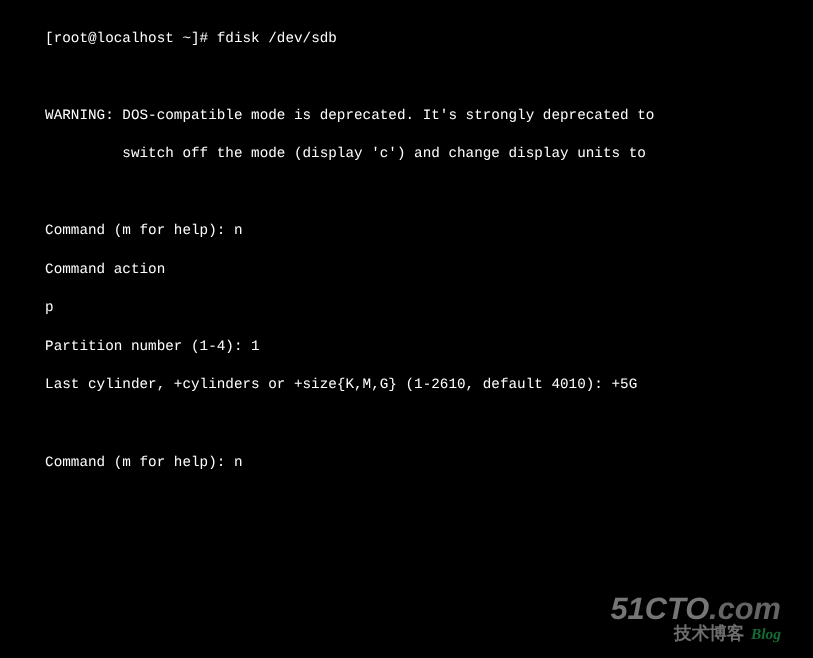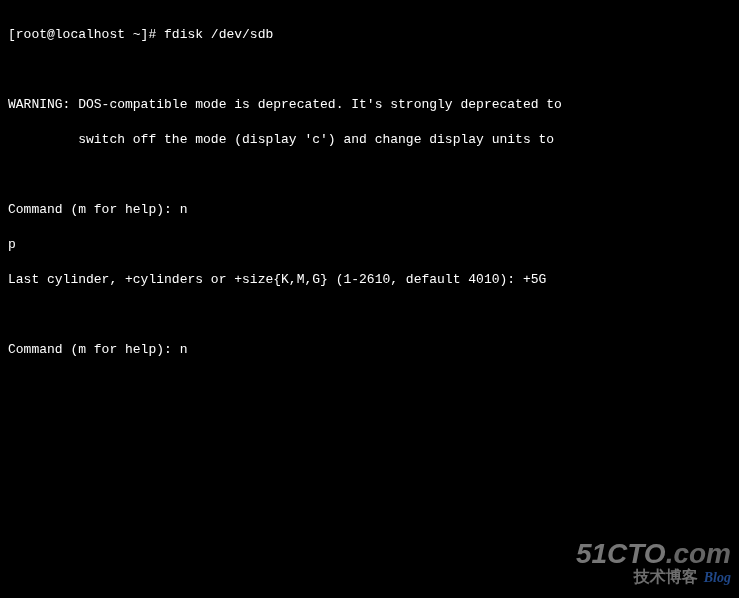--- a/index.html
+++ b/index.html
@@ -14,25 +14,26 @@
       height: 598px;
       box-sizing: border-box;
       position: relative;
       overflow: hidden;
     }
     .terminal {
       white-space: pre;
     }
     .line {
       display: block;
+      margin-left: 33px;
     }
     .watermark {
       position: absolute;
       bottom: 10px;
-      right: 8px;
+      right: 29px;
       text-align: right;
       pointer-events: none;
       user-select: none;
       opacity: 0.55;
     }
     .watermark-main {
       font-family: Arial, sans-serif;
       font-size: 28px;
       font-weight: bold;
       font-style: italic;
@@ -47,36 +48,38 @@
     .watermark-sub {
       font-family: SimSun, Arial, sans-serif;
       font-size: 16px;
       color: #c8c8c8;
       font-weight: bold;
       margin-top: -2px;
     }
     .watermark-blog {
       font-family: "Brush Script MT", cursive;
       font-size: 14px;
-      color: #3b82f6;
+      color: #22c55e;
       font-style: italic;
       margin-left: 6px;
     }
   </style>
 </head>
 <body>
 
 <div class="terminal">
 <span class="line"><span>[root@localhost ~]# </span><span>fdisk /dev/sdb</span></span>
 <span class="line"> </span>
 <span class="line">WARNING: DOS-compatible mode is deprecated. It's strongly deprecated to</span>
 <span class="line">         switch off the mode (display 'c') and change display units to</span>
 <span class="line"> </span>
 <span class="line"><span>Command (m for help): </span><span>n</span></span>
+<span class="line">Command action</span>
 <span class="line">p</span>
+<span class="line"><span>Partition number (1-4): </span><span>1</span></span>
 <span class="line"><span>Last cylinder, +cylinders or +size{K,M,G} (1-2610, default 4010): </span><span>+5G</span></span>
 <span class="line"> </span>
 <span class="line"><span>Command (m for help): </span><span>n</span></span>
 
 
 
 
 
 
 

